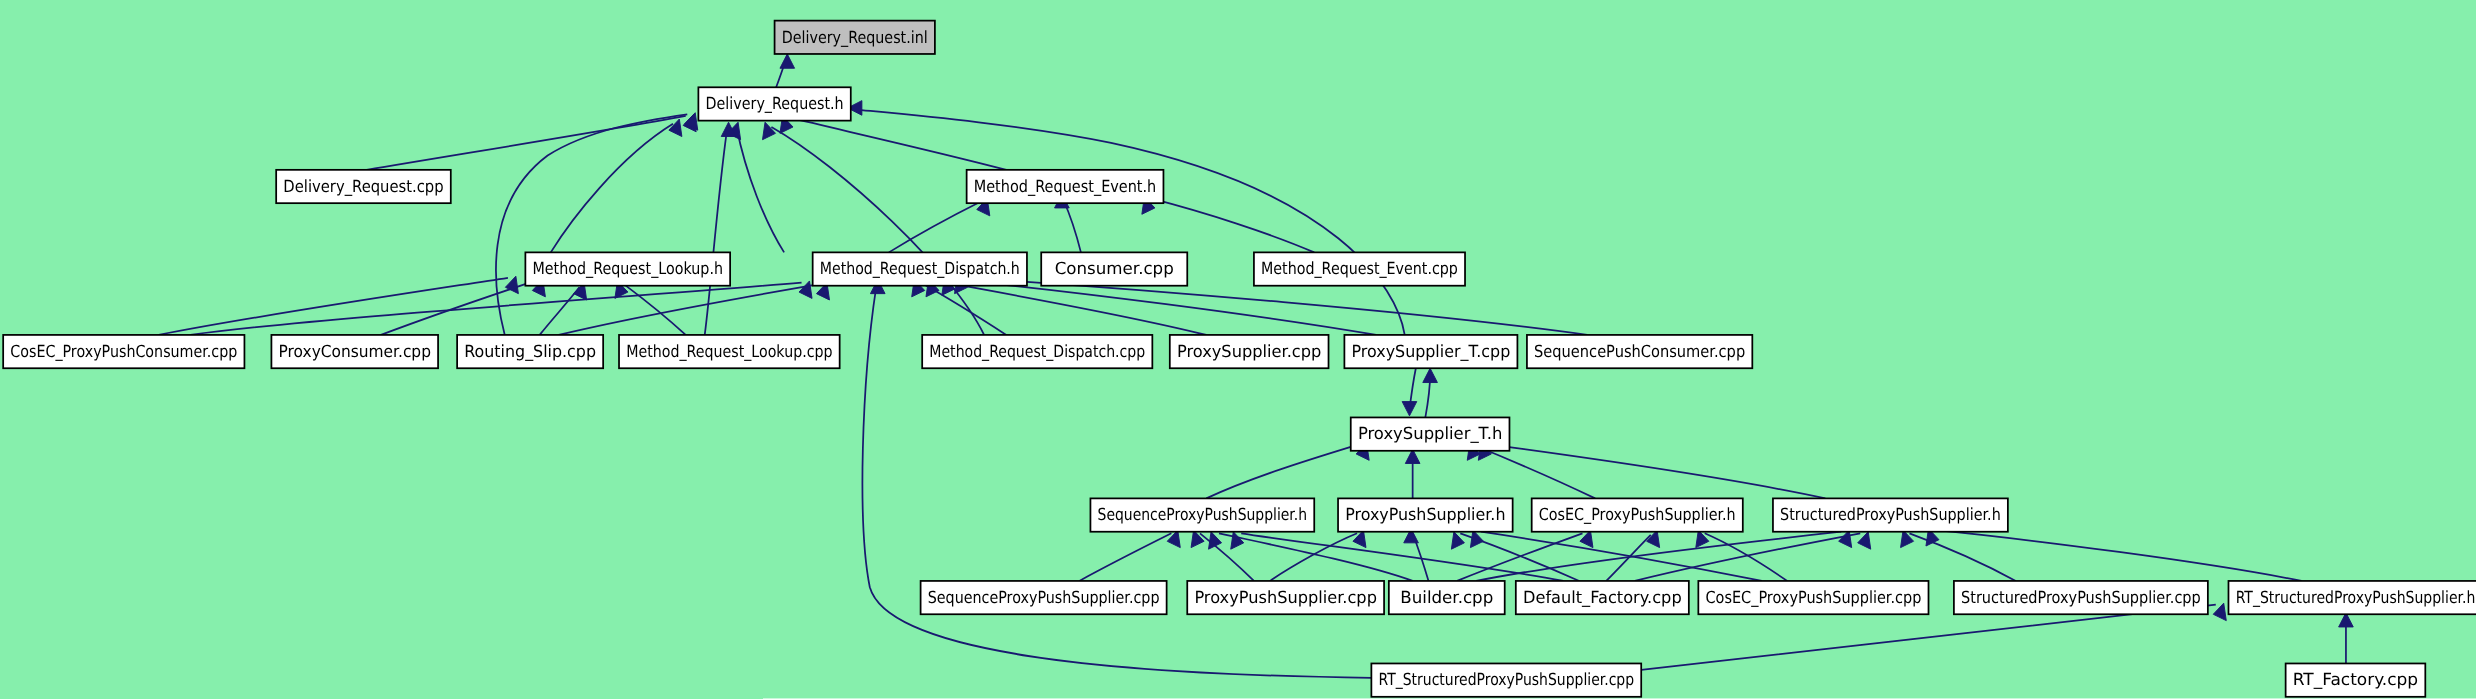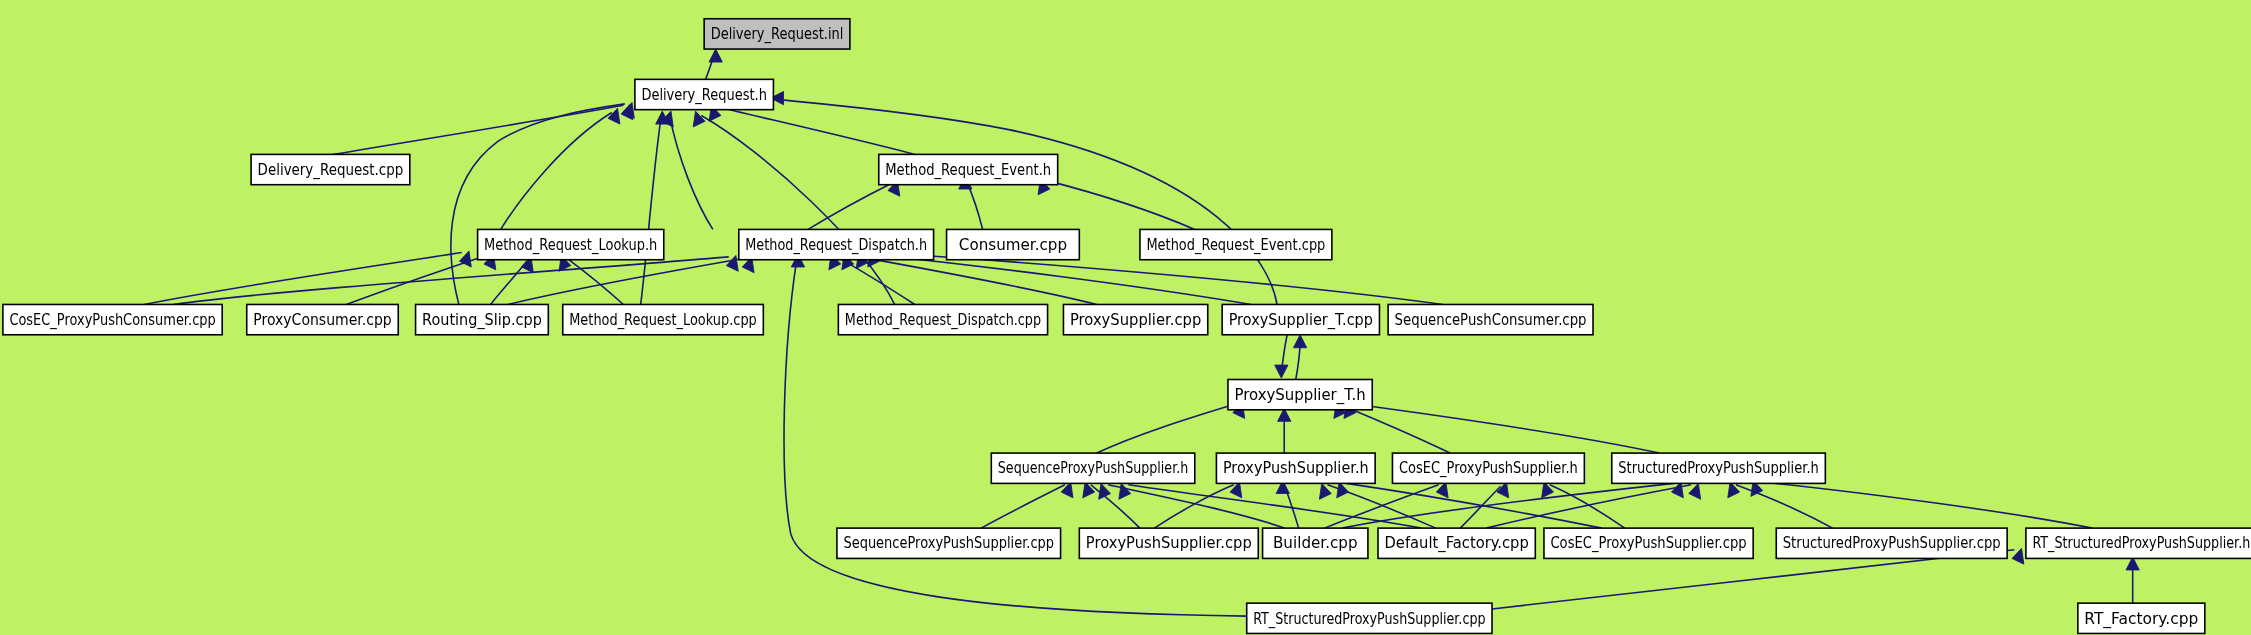--- a/index.html
+++ b/index.html
@@ -1,21 +1,21 @@
 <!DOCTYPE html>
 <html><head>
 <meta charset="utf-8">
 <title>Delivery_Request.inl dependency graph</title>
 <style>
   html,body{margin:0;padding:0;background:#ffffff;}
   body{
     width:2251px;height:635px;overflow:hidden;
     font-family:"DejaVu Sans","Liberation Sans",sans-serif;
   }
-  #graph-root{position:relative;width:2251px;height:635px;background:#bef264;}
+  #graph-root{position:relative;width:2251px;height:635px;background:#86efac;}
   svg#graph-canvas{position:absolute;left:0;top:0;width:2251px;height:635px;}
   .edge-path{fill:none;stroke:#191970;stroke-width:1.1px;}
   .edge-head{fill:#191970;stroke:#191970;stroke-width:0.6px;}
   .node-box{stroke:#000000;stroke-width:1.1px;}
   .node-box.fill-plain{fill:#ffffff;}
   .node-box.fill-root{fill:#bfbfbf;}
   .node-label{
     font-family:"DejaVu Sans","Liberation Sans",sans-serif;
     fill:#000000;text-anchor:middle;dominant-baseline:middle;
     white-space:pre;

